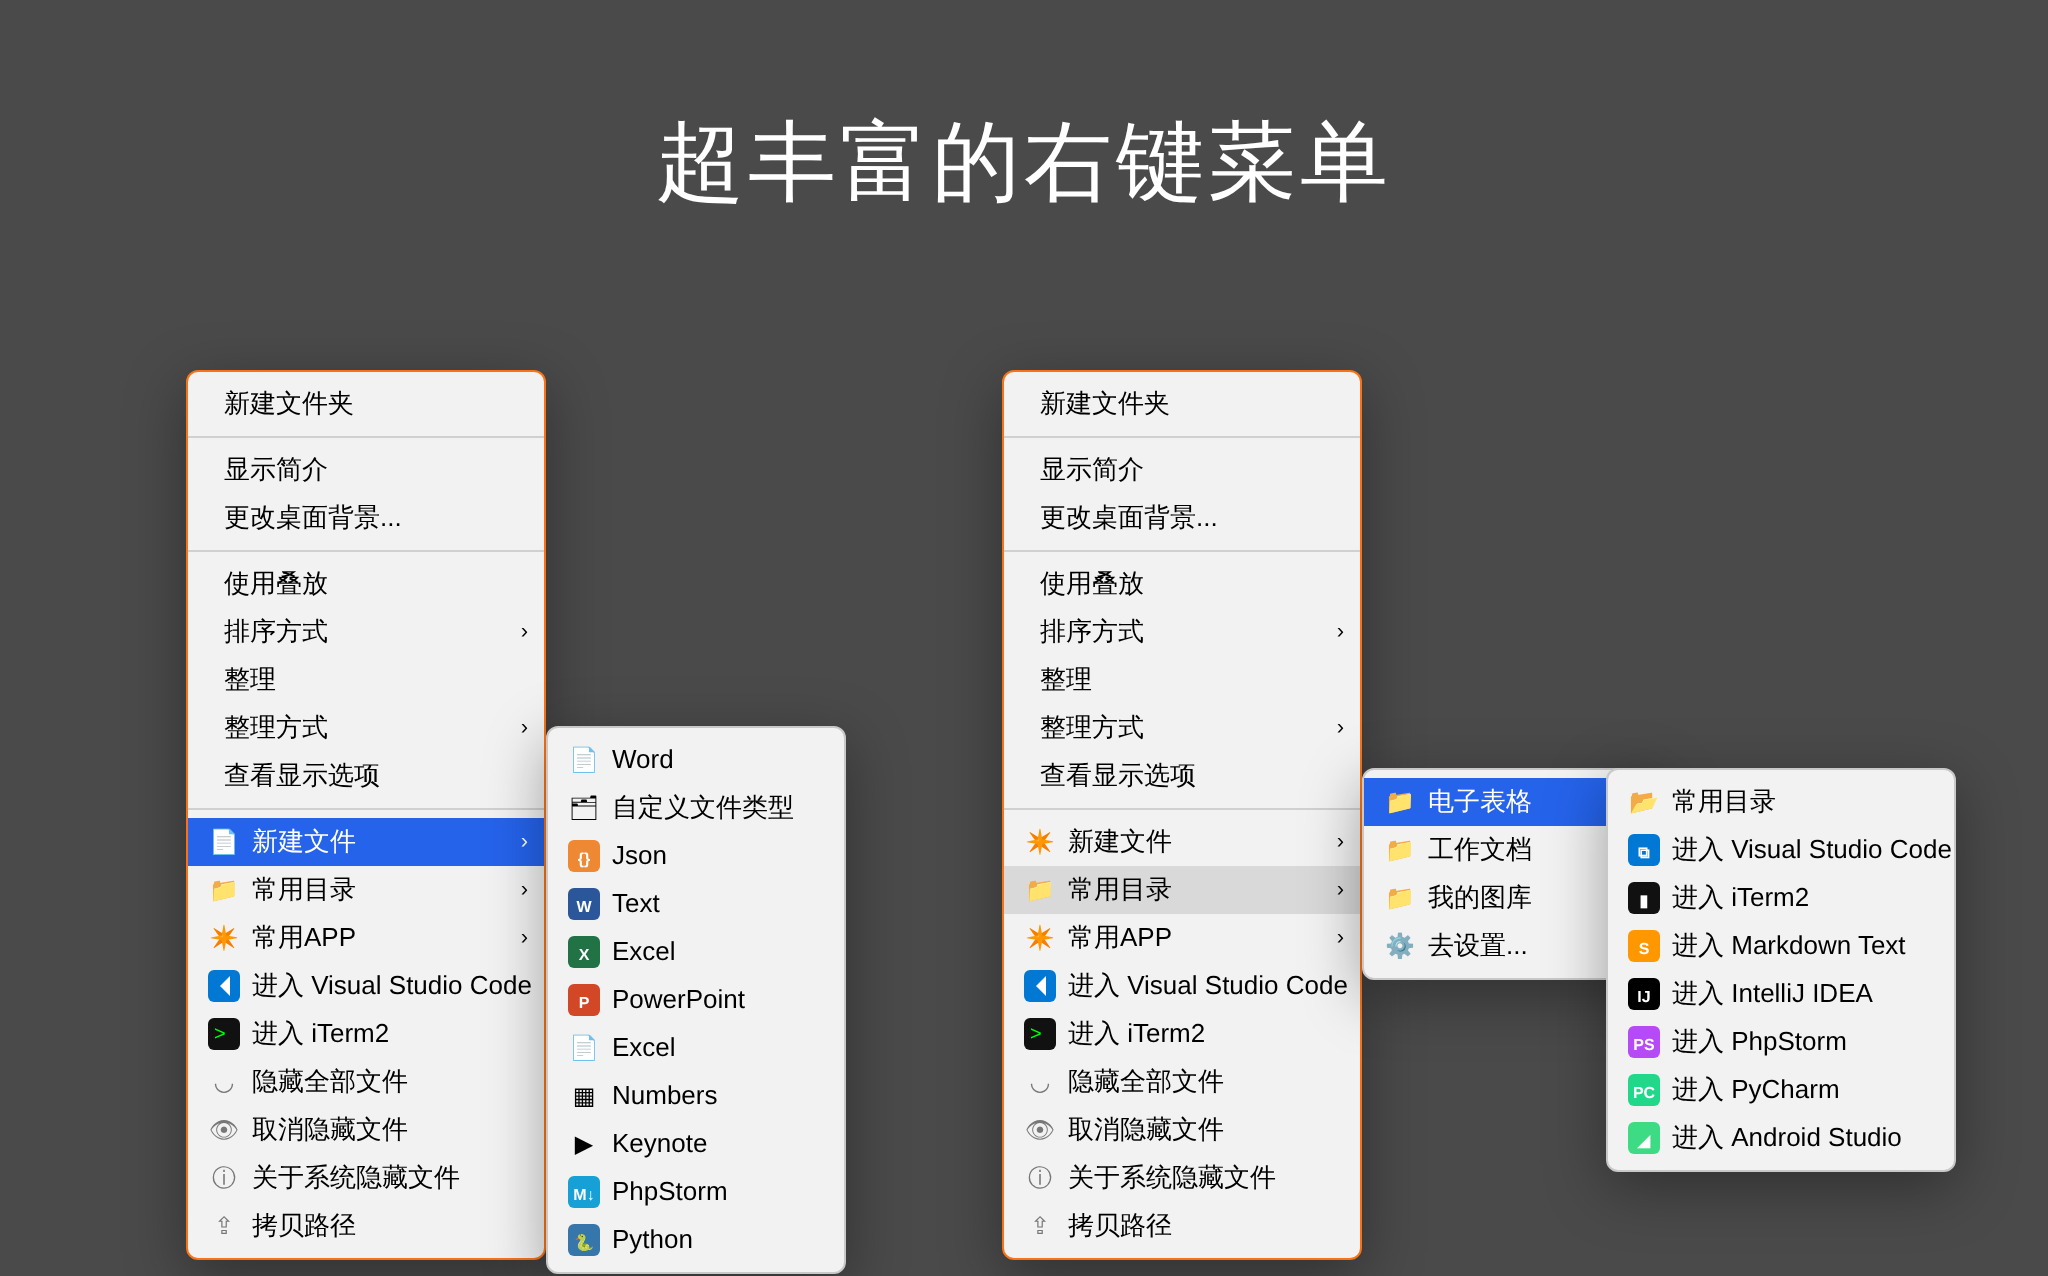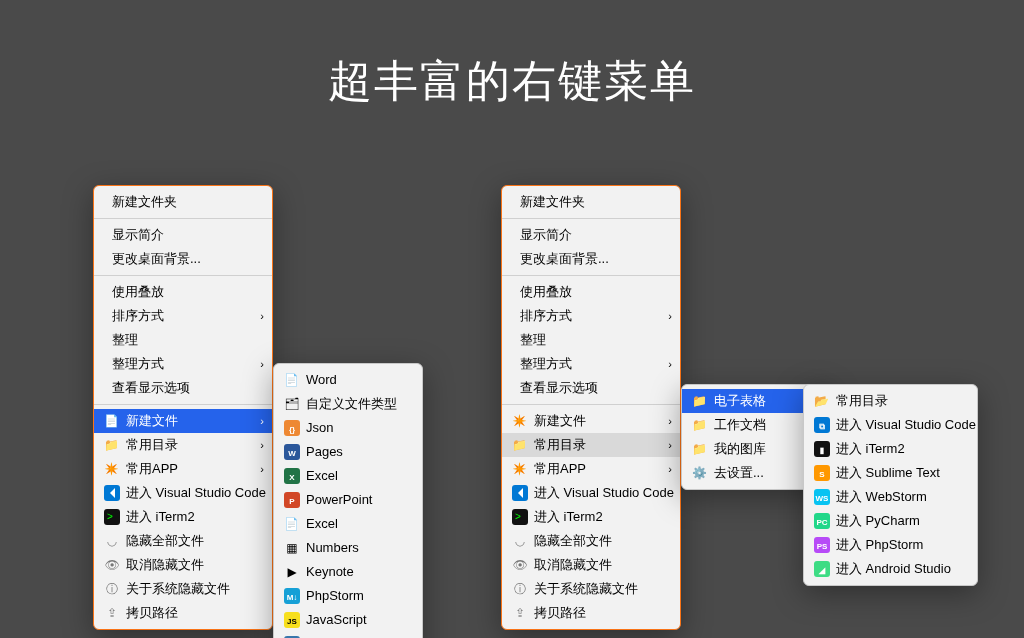--- a/index.html
+++ b/index.html
@@ -187,21 +187,21 @@
       </span>
       <span>Json</span>
     </div>
     <div class="menu-item">
       <span class="ico">
         <svg viewBox="0 0 16 16">
           <rect width="16" height="16" rx="3" fill="#2b579a"></rect>
           <text x="8" y="12" text-anchor="middle" font-size="8" fill="#fff" font-weight="bold">W</text>
         </svg>
       </span>
-      <span>Pages</span>
+      <span>Text</span>
     </div>
     <div class="menu-item">
       <span class="ico">
         <svg viewBox="0 0 16 16">
           <rect width="16" height="16" rx="3" fill="#217346"></rect>
           <text x="8" y="12" text-anchor="middle" font-size="8" fill="#fff" font-weight="bold">X</text>
         </svg>
       </span>
       <span>Excel</span>
     </div>
@@ -227,29 +227,20 @@
       <span>Keynote</span>
     </div>
     <div class="menu-item">
       <span class="ico">
         <svg viewBox="0 0 16 16">
           <rect width="16" height="16" rx="3" fill="#16a0d6"></rect>
           <text x="8" y="12" text-anchor="middle" font-size="8" fill="#fff" font-weight="bold">M↓</text>
         </svg>
       </span>
       <span>PhpStorm</span>
-    </div>
-    <div class="menu-item">
-      <span class="ico">
-        <svg viewBox="0 0 16 16">
-          <rect width="16" height="16" rx="3" fill="#f7df1e"></rect>
-          <text x="8" y="12" text-anchor="middle" font-size="8" fill="#000" font-weight="bold">JS</text>
-        </svg>
-      </span>
-      <span>JavaScript</span>
     </div>
     <div class="menu-item">
       <span class="ico">
         <svg viewBox="0 0 16 16">
           <rect width="16" height="16" rx="3" fill="#3776ab"></rect>
           <text x="8" y="12" text-anchor="middle" font-size="8" fill="#fff" font-weight="bold">🐍</text>
         </svg>
       </span>
       <span>Python</span>
     </div>
@@ -379,51 +370,51 @@
       </span>
       <span>进入 iTerm2</span>
     </div>
     <div class="menu-item">
       <span class="ico">
         <svg viewBox="0 0 16 16">
           <rect width="16" height="16" rx="3" fill="#ff9800"></rect>
           <text x="8" y="12" text-anchor="middle" font-size="8" fill="#fff" font-weight="bold">S</text>
         </svg>
       </span>
-      <span>进入 Sublime Text</span>
-    </div>
-    <div class="menu-item">
-      <span class="ico">
-        <svg viewBox="0 0 16 16">
-          <rect width="16" height="16" rx="3" fill="#07c3f2"></rect>
-          <text x="8" y="12" text-anchor="middle" font-size="8" fill="#fff" font-weight="bold">WS</text>
-        </svg>
-      </span>
-      <span>进入 WebStorm</span>
+      <span>进入 Markdown Text</span>
+    </div>
+    <div class="menu-item">
+      <span class="ico">
+        <svg viewBox="0 0 16 16">
+          <rect width="16" height="16" rx="3" fill="#000"></rect>
+          <text x="8" y="12" text-anchor="middle" font-size="8" fill="#fff" font-weight="bold">IJ</text>
+        </svg>
+      </span>
+      <span>进入 IntelliJ IDEA</span>
+    </div>
+    <div class="menu-item">
+      <span class="ico">
+        <svg viewBox="0 0 16 16">
+          <rect width="16" height="16" rx="3" fill="#b74af7"></rect>
+          <text x="8" y="12" text-anchor="middle" font-size="8" fill="#fff" font-weight="bold">PS</text>
+        </svg>
+      </span>
+      <span>进入 PhpStorm</span>
     </div>
     <div class="menu-item">
       <span class="ico">
         <svg viewBox="0 0 16 16">
           <rect width="16" height="16" rx="3" fill="#21d789"></rect>
           <text x="8" y="12" text-anchor="middle" font-size="8" fill="#fff" font-weight="bold">PC</text>
         </svg>
       </span>
       <span>进入 PyCharm</span>
     </div>
     <div class="menu-item">
       <span class="ico">
         <svg viewBox="0 0 16 16">
-          <rect width="16" height="16" rx="3" fill="#b74af7"></rect>
-          <text x="8" y="12" text-anchor="middle" font-size="8" fill="#fff" font-weight="bold">PS</text>
-        </svg>
-      </span>
-      <span>进入 PhpStorm</span>
-    </div>
-    <div class="menu-item">
-      <span class="ico">
-        <svg viewBox="0 0 16 16">
           <rect width="16" height="16" rx="3" fill="#3ddc84"></rect>
           <text x="8" y="12" text-anchor="middle" font-size="8" fill="#fff" font-weight="bold">◢</text>
         </svg>
       </span>
       <span>进入 Android Studio</span>
     </div>
   </div>
 
 </body></html>

